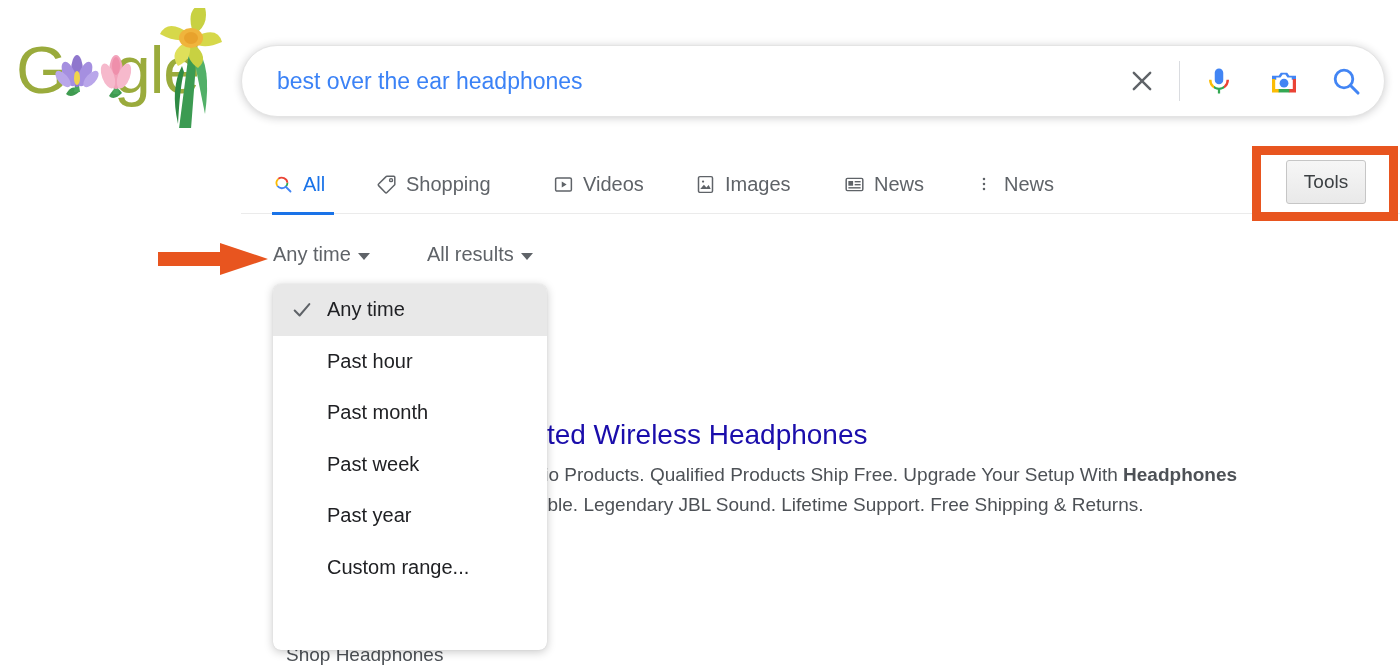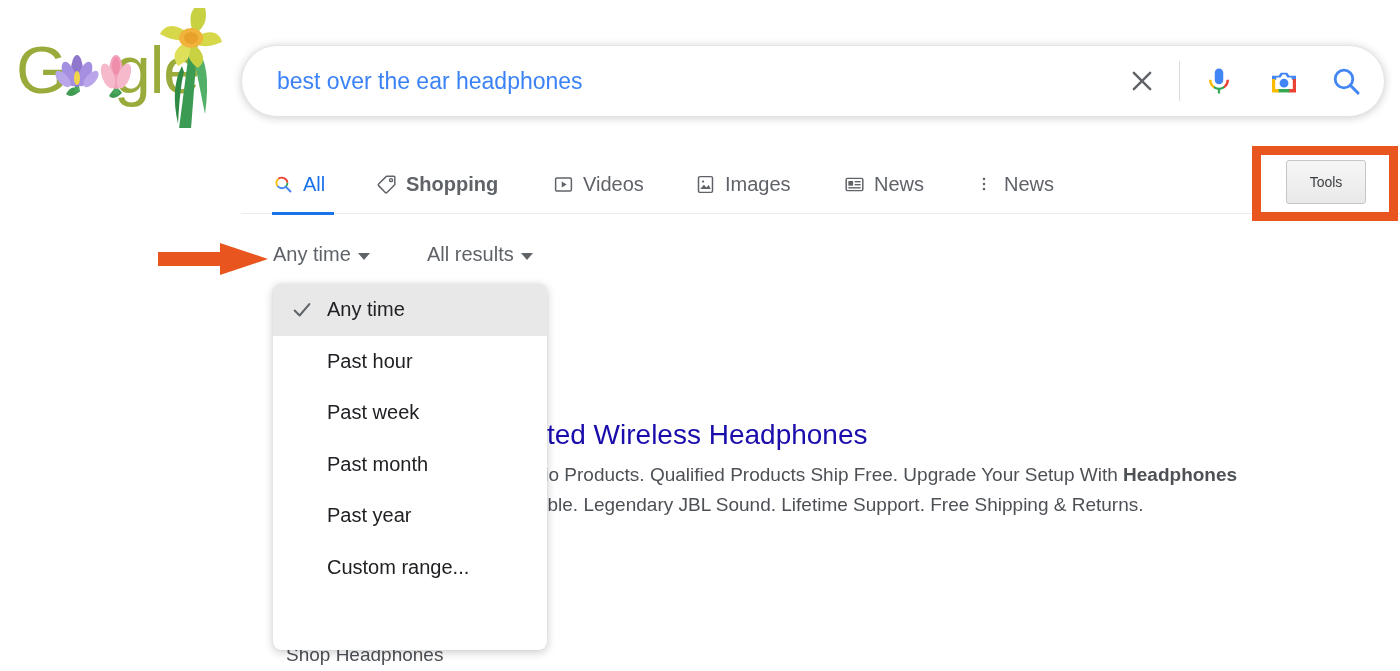--- a/index.html
+++ b/index.html
@@ -87,21 +87,21 @@
     height: 42px;
     color: #5f6368;
     font-size: 20px;
     cursor: pointer;
     white-space: nowrap;
     justify-content: space-between;
   }
   .tab.active { color: #1a73e8; }
   .tab .tab-ico { display: flex; align-items: center; justify-content: center; width: 22px; height: 22px; }
   #tab-all      { left: 272px; }
-  #tab-shopping { left: 375px; font-weight: bold; }
+  #tab-shopping { left: 375px; }
   #tab-videos   { left: 552px; }
   #tab-images   { left: 694px; }
   #tab-news     { left: 843px; }
   #tab-more     { left: 973px; }
   #tab-all-indicator {
     position: absolute;
     left: 272px;
     top: 57px;
     width: 62px;
     height: 3px;
@@ -112,21 +112,21 @@
   #tools-button {
     position: absolute;
     left: 1286px;
     top: 160px;
     width: 80px;
     height: 44px;
     border: 1px solid #c6c6c6;
     border-radius: 3px;
     background: linear-gradient(#f6f6f6, #e9e9e9);
     color: #3c4043;
-    font-size: 14px;
+    font-size: 19px;
     display: flex;
     align-items: center;
     justify-content: center;
     cursor: pointer;
     box-sizing: border-box;
   }
   #tools-annotation {
     position: absolute;
     left: 1252px;
     top: 146px;
@@ -430,25 +430,25 @@
     </span>
     <span>Any time</span>
   </div>
 
   <div class="dd-item">
     <span>Past hour</span>
   </div>
 
 
   <div class="dd-item">
+    <span>Past month</span>
+  </div>
+
+  <div class="dd-item">
     <span>Past week</span>
-  </div>
-
-  <div class="dd-item">
-    <span>Past month</span>
   </div>
 
   <div class="dd-item">
     <span>Past year</span>
   </div>
 
   <div class="dd-item">
     <span>Custom range...</span>
   </div>
 </div>

